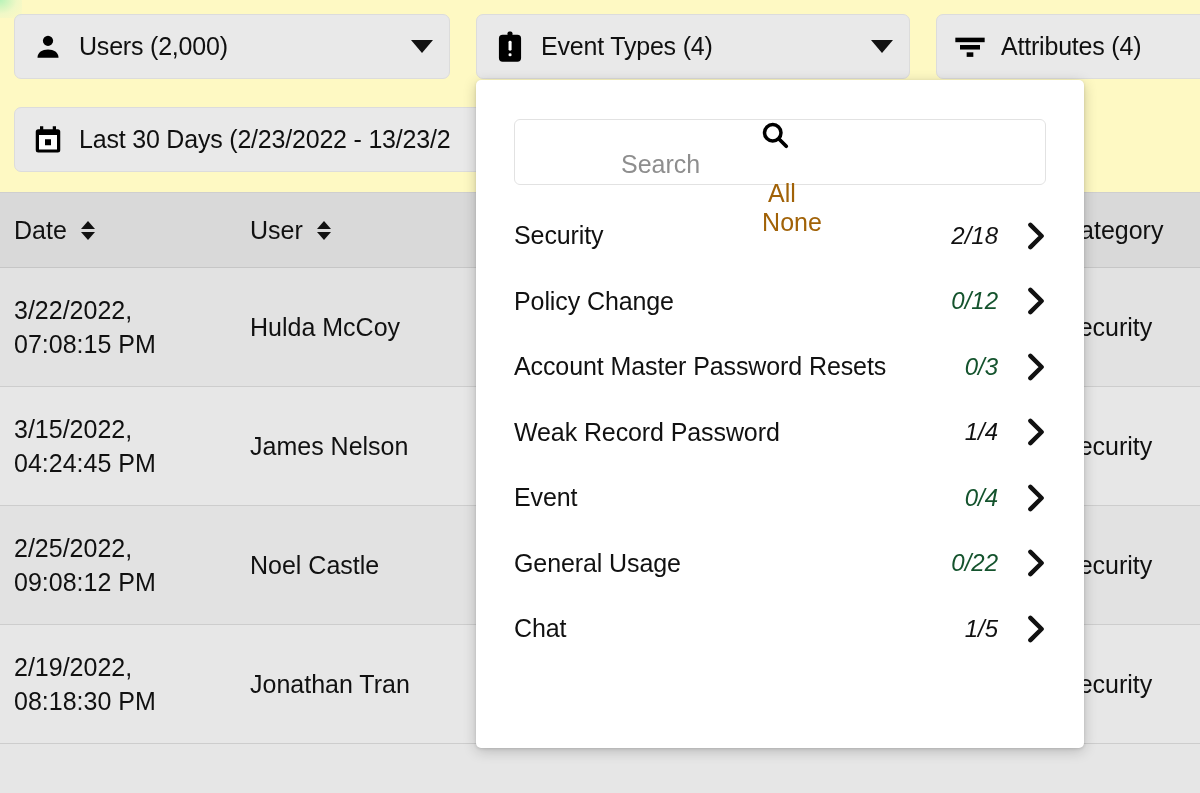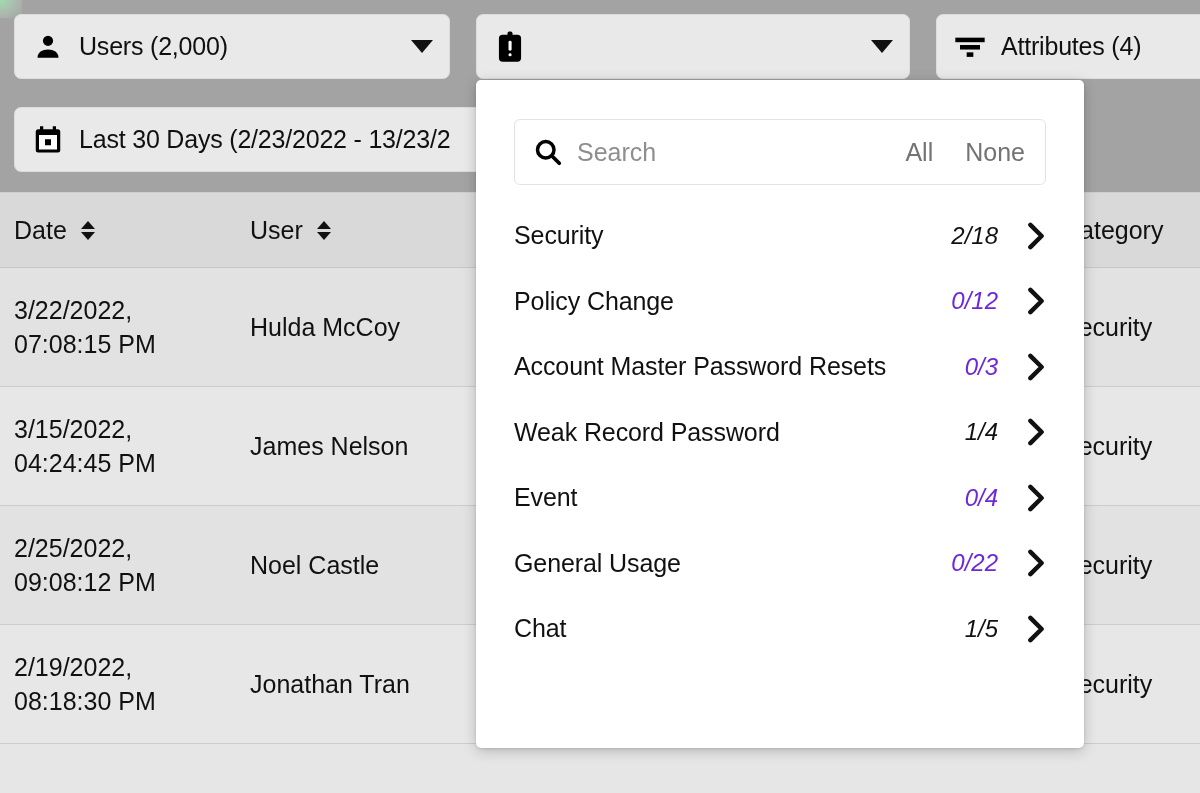--- a/index.html
+++ b/index.html
@@ -26,21 +26,21 @@
     pointer-events: none;
     z-index: 60;
   }
 
   
   .toolbar {
     position: absolute;
     left: 0; top: 0;
     width: 1200px;
     height: 192px;
-    background: #a3a3a3;
+    background: #fef9c3;
   }
 
   .filter-row { position: absolute; left: 0; }
   .filter-row.row1 { top: 14px; }
   .filter-row.row2 { top: 107px; }
 
   .filter-btn {
     position: absolute;
     background: #e9e9e9;
     border: 1px solid #dcdcdc;
@@ -166,39 +166,40 @@
   }
 
   .search-wrap {
     margin: 39px 38px 0 38px;
     height: 66px;
     border: 1px solid #e2e2e2;
     border-radius: 6px;
     display: flex;
     align-items: center;
     padding: 0 14px 0 18px;
+    flex-direction: column;
   }
 
   .search-ico { flex: 0 0 auto; margin-right: 14px; display:flex; }
 
   .search-input {
     flex: 1 1 auto;
     border: none;
     outline: none;
     background: transparent;
     font-family: inherit;
     font-size: 25px;
     color: #111;
     min-width: 0;
   }
   .search-input::placeholder { color: #8e8e8e; }
 
   .sel-link {
     font-size: 25px;
-    color: #737373;
+    color: #a16207;
     cursor: pointer;
     padding: 0 6px;
     white-space: nowrap;
   }
   .sel-link + .sel-link { margin-left: 20px; }
 
   .dd-list { margin-top: 18px; }
 
   .dd-item {
     height: 65.5px;
@@ -215,21 +216,21 @@
     letter-spacing: -0.1px;
   }
 
   .dd-count {
     margin-left: auto;
     font-size: 24px;
     color: #111;
     white-space: nowrap;
     font-style: italic;
   }
-  .dd-count.dim { color: #6d28d9; }
+  .dd-count.dim { color: #14532d; }
 
   .dd-chev {
     flex: 0 0 auto;
     margin-left: 28px;
     display: flex;
     align-items: center;
   }
 </style>
 </head>
 <body>
@@ -253,20 +254,21 @@
 
     <div class="filter-btn" id="btn-events">
       <span class="ico">
         <svg width="30" height="32" viewBox="0 0 24 26" aria-hidden="true">
           <rect x="10" y="0.5" width="4" height="4.2" rx="1.4" fill="#000"></rect>
           <rect x="3" y="3" width="18" height="22" rx="3" fill="#000"></rect>
           <rect x="10.8" y="8" width="2.5" height="8" rx="1.2" fill="#fff"></rect>
           <rect x="10.8" y="18" width="2.5" height="2.6" rx="1.2" fill="#fff"></rect>
         </svg>
       </span>
+      <span class="lbl">Event Types (4)</span>
       <span class="caret">
           <span class="caret-tri"></span>
         </span>
     </div>
 
     <div class="filter-btn" id="btn-attrs">
       <span class="ico">
         <svg width="32" height="24" viewBox="0 0 24 18" aria-hidden="true">
           <rect x="1" y="2" width="22" height="3.4" fill="#000"></rect>
           <rect x="4.5" y="7.5" width="15" height="3.4" fill="#000"></rect>

